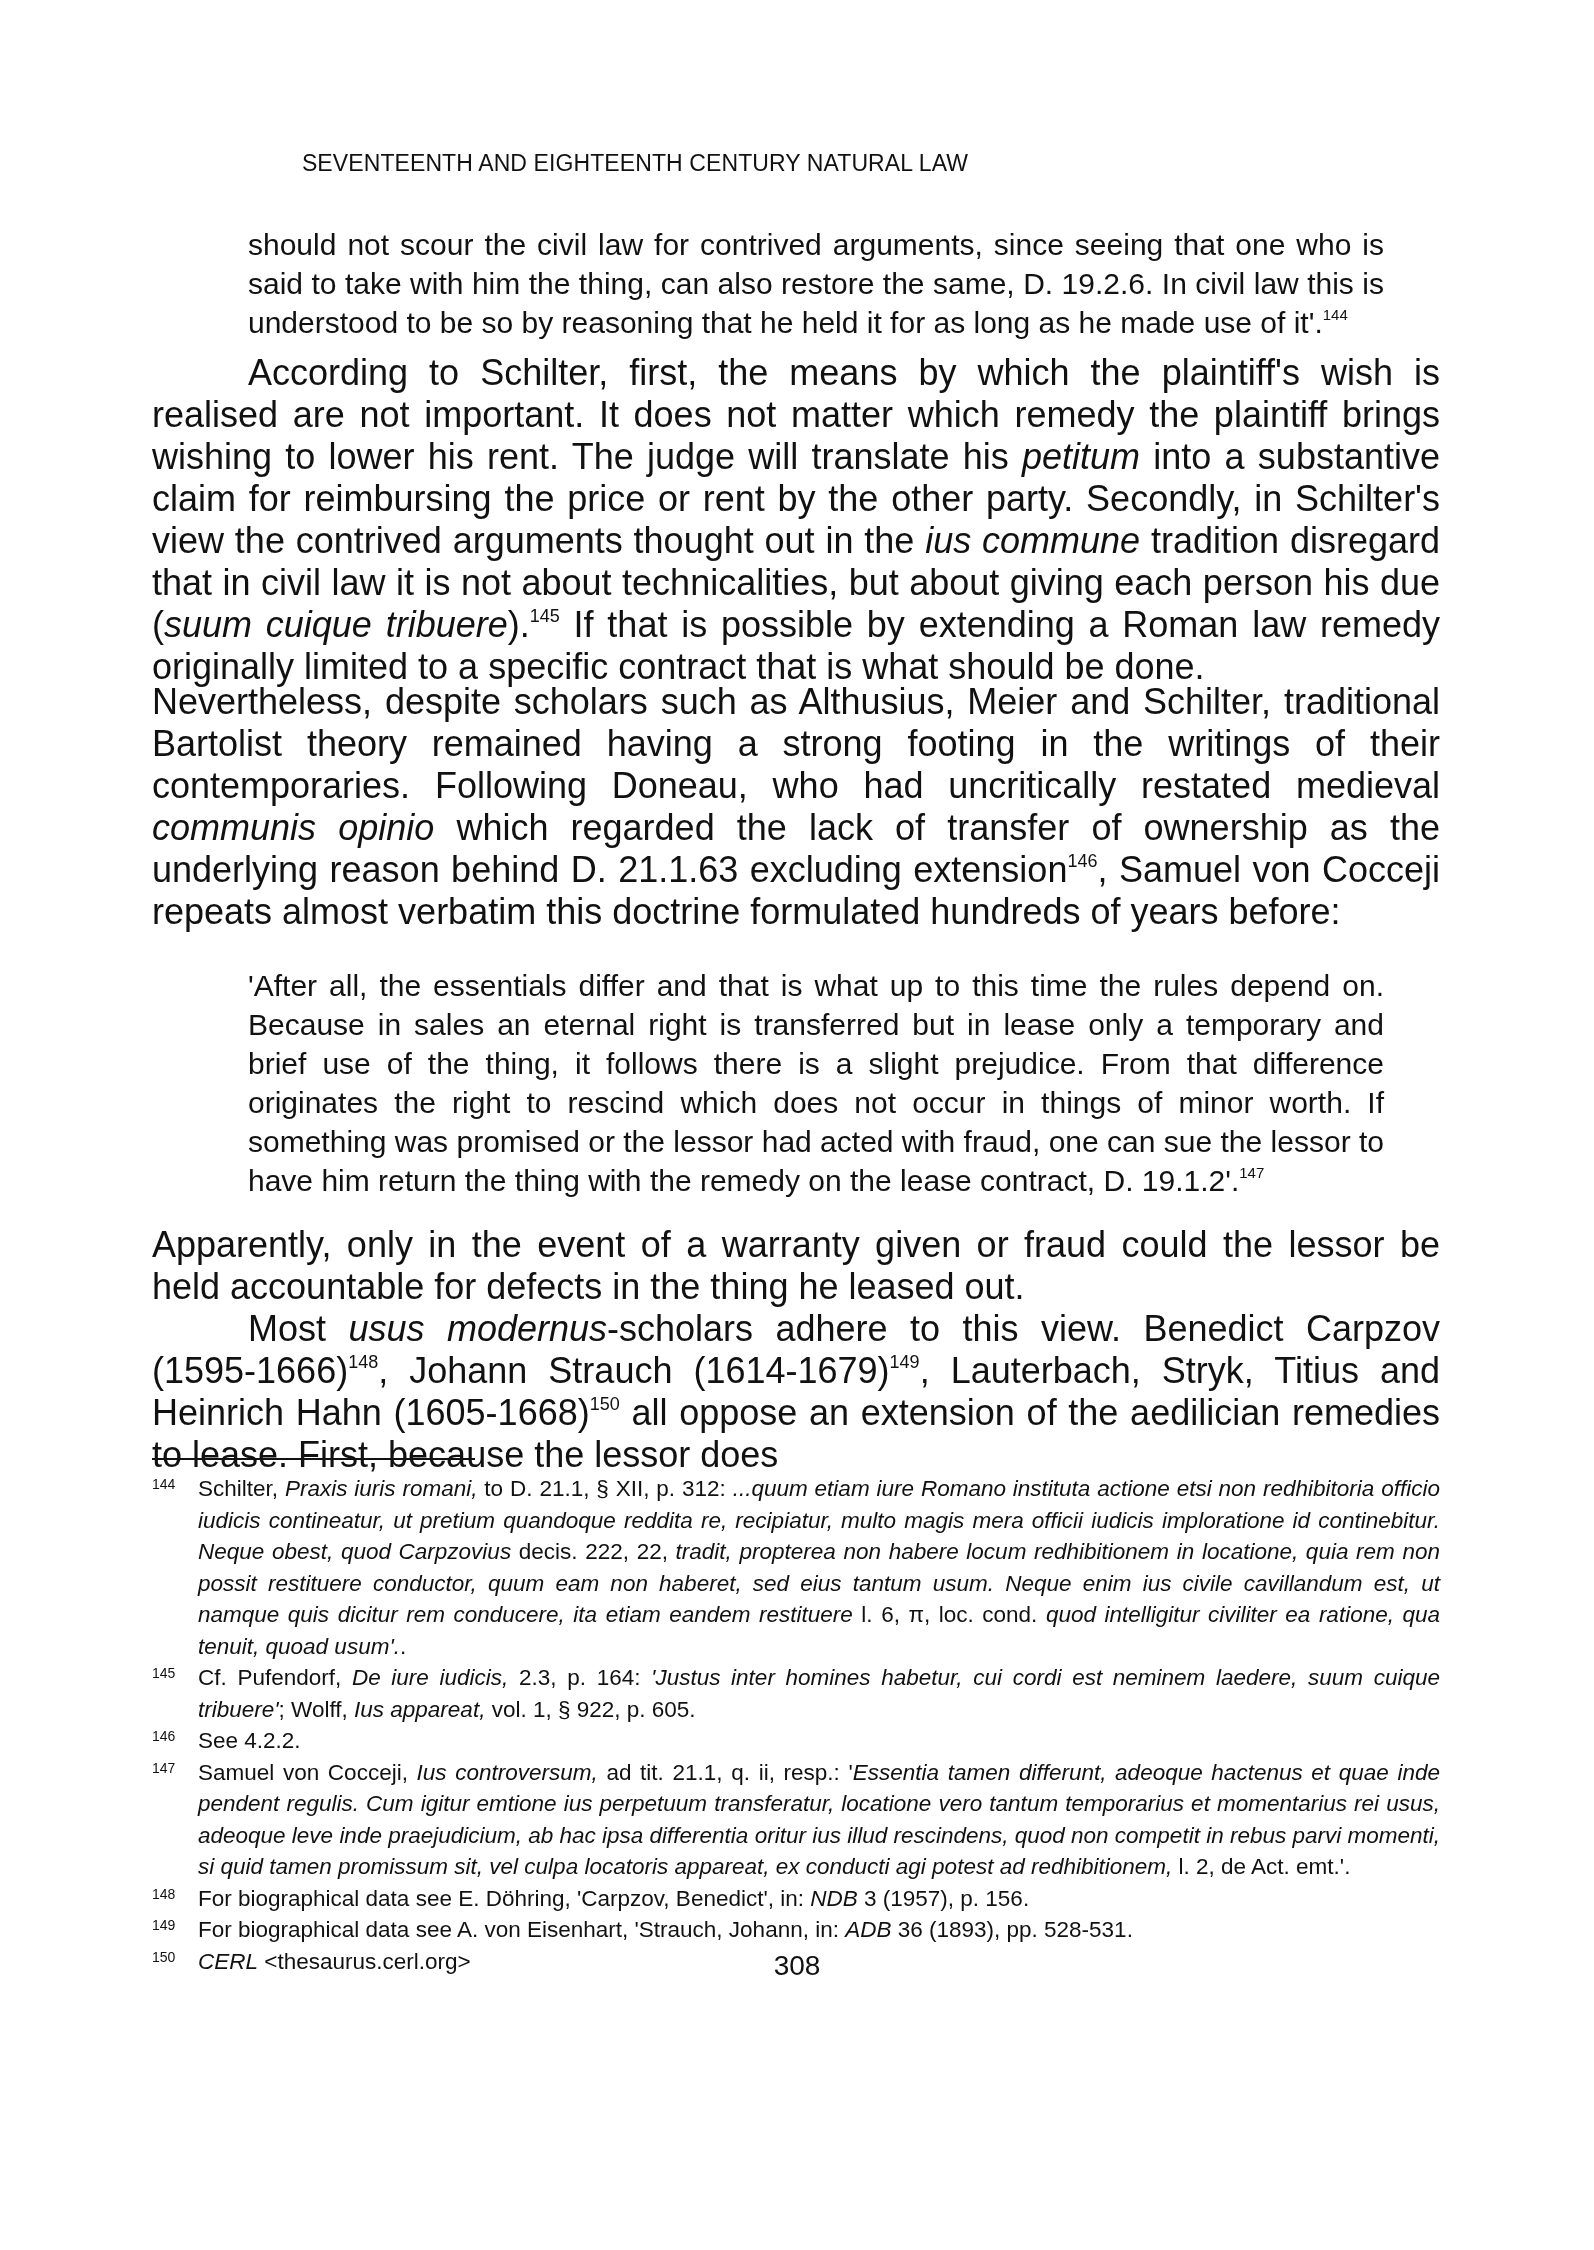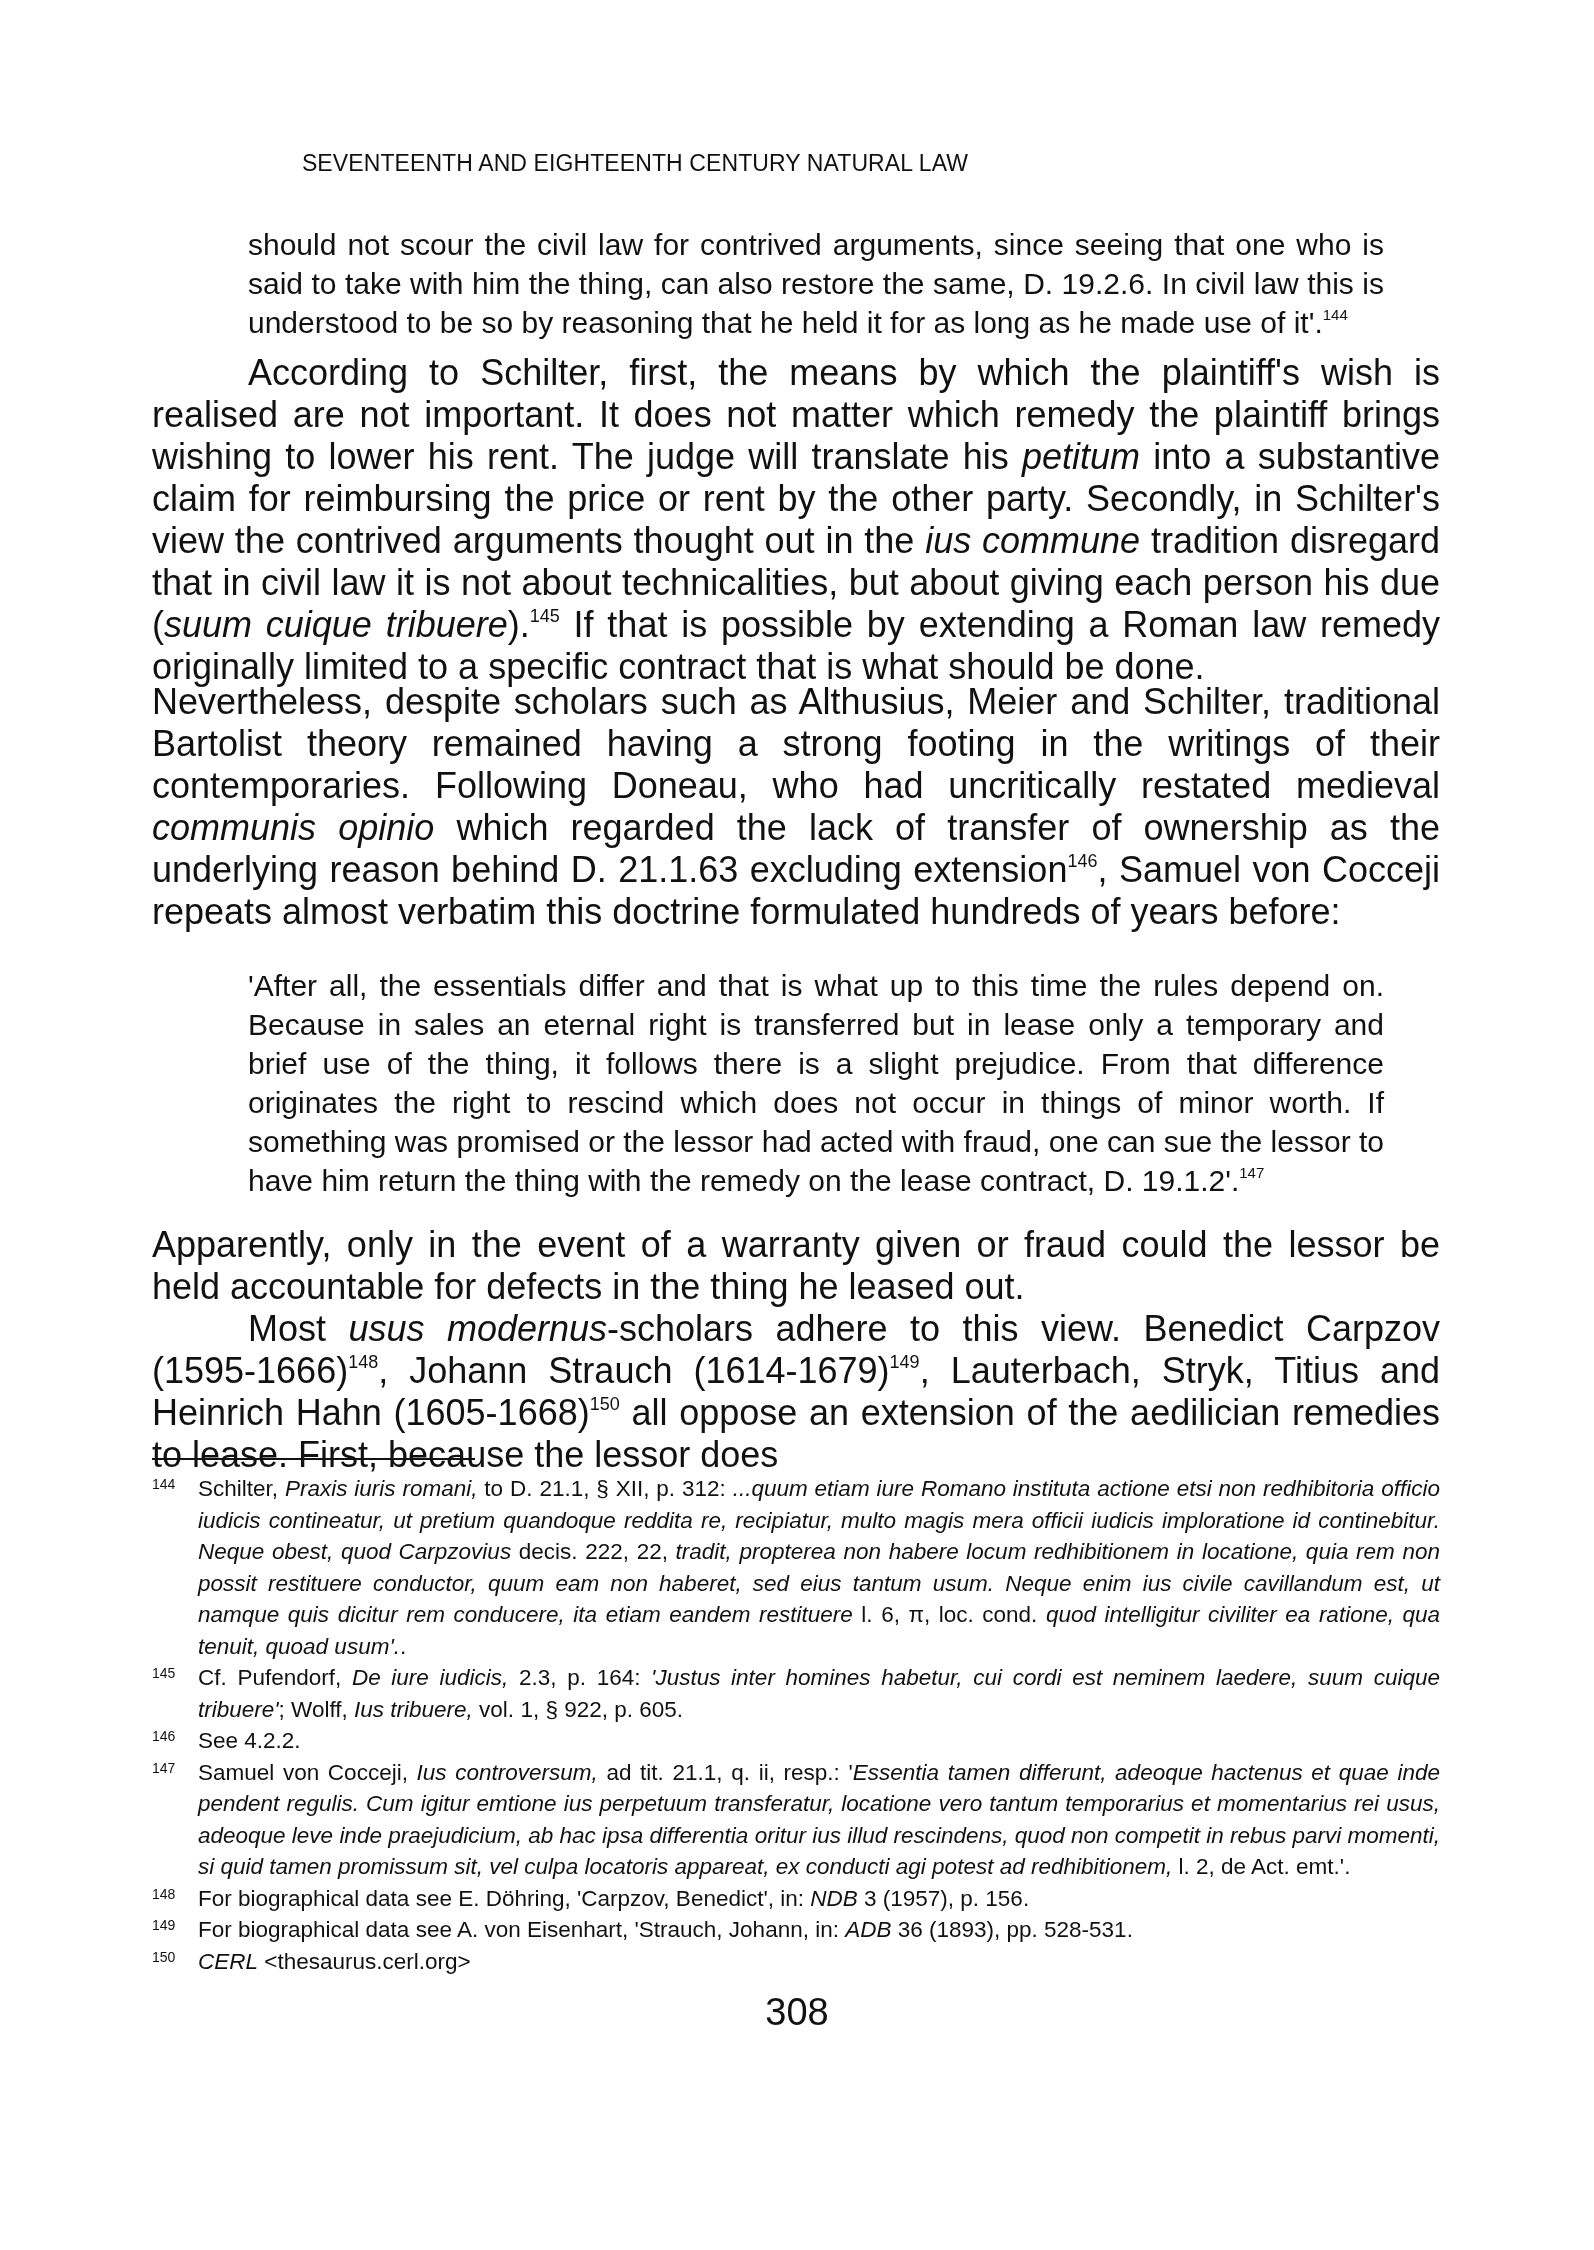--- a/index.html
+++ b/index.html
@@ -32,22 +32,22 @@
     position: absolute; left: 152px; top: 1473px; width: 1288px;
   }
   .fn {
     display: flex; font-size: 22.5px; line-height: 31.5px; margin: 0;
   }
   .fn-num {
     width: 46px; flex: none; font-size: 14px; line-height: 22px;
   }
   .fn-text { flex: 1; text-align: justify; }
   .page-number {
-    position: absolute; top: 1991px; left: 0; width: 1594px;
-    text-align: center; font-size: 38px;
+    position: absolute; top: 1950px; left: 0; width: 1594px;
+    text-align: center; font-size: 28px;
   }
   em { font-style: italic; }
 </style>
 </head>
 <body>
 
 <div class="page-header">SEVENTEENTH AND EIGHTEENTH CENTURY NATURAL LAW</div>
 
 <div id="content">
     <p class="block quote quote-col" style="top: 225px;">should not scour the civil law for contrived arguments, since seeing that one who is said to take with him the thing, can also restore the same, D. 19.2.6. In civil law this is understood to be so by reasoning that he held it for as long as he made use of it'.<sup class="fnref">144</sup></p>
@@ -60,21 +60,21 @@
 
 <div class="separator"></div>
 
 <div class="footnotes" id="footnotes">
     <div class="fn">
       <span class="fn-num">144</span>
       <span class="fn-text">Schilter, <em>Praxis iuris romani,</em> to D. 21.1, § XII, p. 312: <em>...quum etiam iure Romano instituta actione etsi non redhibitoria officio iudicis contineatur, ut pretium quandoque reddita re, recipiatur, multo magis mera officii iudicis imploratione id continebitur. Neque obest, quod Carpzovius</em> decis. 222, 22, <em>tradit, propterea non habere locum redhibitionem in locatione, quia rem non possit restituere conductor, quum eam non haberet, sed eius tantum usum. Neque enim ius civile cavillandum est, ut namque quis dicitur rem conducere, ita etiam eandem restituere</em> l. 6, π, loc. cond. <em>quod intelligitur civiliter ea ratione, qua tenuit, quoad usum'.</em>.</span>
     </div>
     <div class="fn">
       <span class="fn-num">145</span>
-      <span class="fn-text">Cf. Pufendorf, <em>De iure iudicis,</em> 2.3, p. 164: <em>'Justus inter homines habetur, cui cordi est neminem laedere, suum cuique tribuere'</em>; Wolff, <em>Ius tribuere,</em> vol. 1, § 922, p. 605.</span>
+      <span class="fn-text">Cf. Pufendorf, <em>De iure iudicis,</em> 2.3, p. 164: <em>'Justus inter homines habetur, cui cordi est neminem laedere, suum cuique tribuere'</em>; Wolff, <em>Ius appareat,</em> vol. 1, § 922, p. 605.</span>
     </div>
     <div class="fn">
       <span class="fn-num">146</span>
       <span class="fn-text">See 4.2.2.</span>
     </div>
     <div class="fn">
       <span class="fn-num">147</span>
       <span class="fn-text">Samuel von Cocceji, <em>Ius controversum,</em> ad tit. 21.1, q. ii, resp.: '<em>Essentia tamen differunt, adeoque hactenus et quae inde pendent regulis. Cum igitur emtione ius perpetuum transferatur, locatione vero tantum temporarius et momentarius rei usus, adeoque leve inde praejudicium, ab hac ipsa differentia oritur ius illud rescindens, quod non competit in rebus parvi momenti, si quid tamen promissum sit, vel culpa locatoris appareat, ex conducti agi potest ad redhibitionem,</em> l. 2, de Act. emt.'.</span>
     </div>
     <div class="fn">

